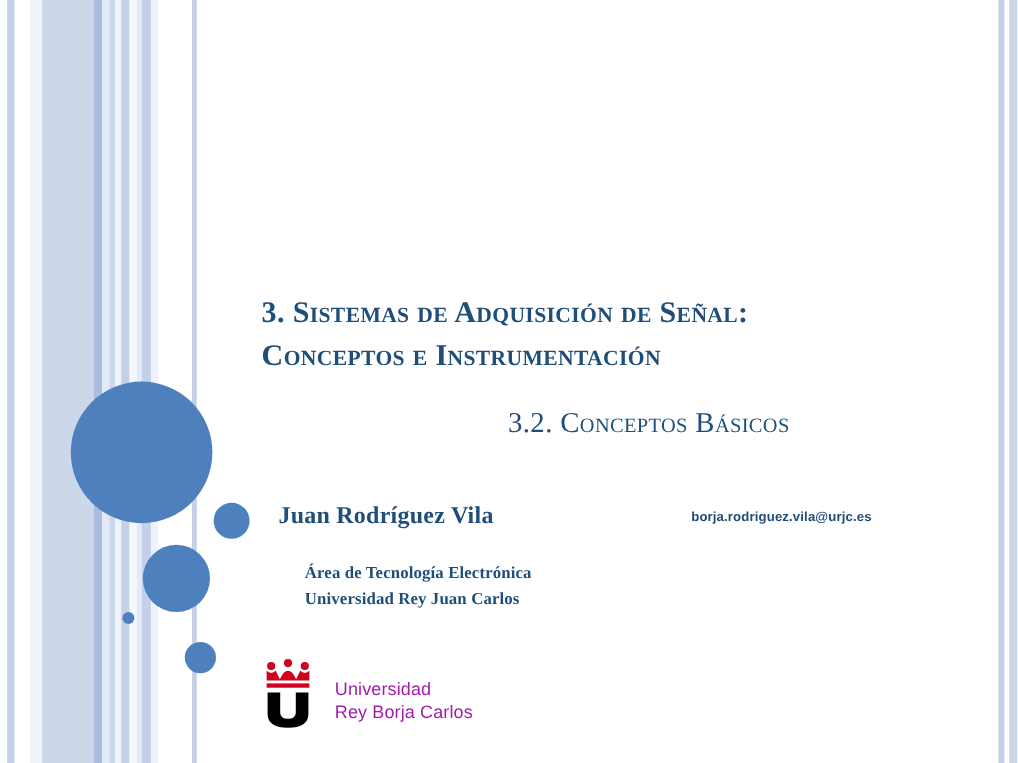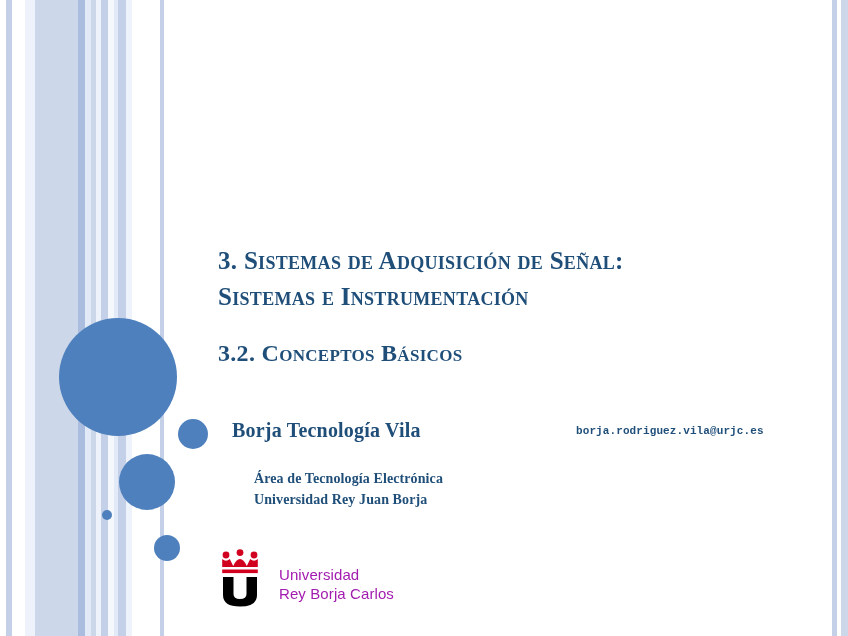--- a/index.html
+++ b/index.html
@@ -59,24 +59,24 @@
     line-height: 36px;
     font-variant: small-caps;
     letter-spacing: 0.3px;
   }
 
   .subtitle {
     position: absolute;
     left: 218px;
     top: 340px;
     width: 580px;
-    text-align: left;
-    color: #1f4e79;
-    font-family: "Liberation Serif", serif;
-    font-weight: bold;
+    text-align: right;
+    color: #1f4e79;
+    font-family: "Liberation Serif", serif;
+    font-weight: normal;
     font-size: 24px;
     font-variant: small-caps;
     letter-spacing: 0.3px;
     padding-right: 140px;
     box-sizing: border-box;
   }
 
   .author {
     position: absolute;
     left: 232px;
@@ -86,21 +86,21 @@
     font-weight: bold;
     font-size: 20px;
     letter-spacing: 0.2px;
   }
 
   .email {
     position: absolute;
     left: 576px;
     top: 425px;
     color: #1f4e79;
-    font-family: Liberation Mono, monospace;
+    font-family: Liberation Sans, sans-serif;
     font-weight: bold;
     font-size: 11px;
     letter-spacing: 0.1px;
     text-align: center;
   }
 
   .affiliation {
     position: absolute;
     left: 230px;
     top: 468px;
@@ -167,32 +167,32 @@
       <div class="deco-circle" style="left: 119px; top: 454px; width: 56px; height: 56px; background: rgb(78, 128, 189);"></div>
       <div class="deco-circle" style="left: 178px; top: 419px; width: 30px; height: 30px; background: rgb(78, 128, 189);"></div>
       <div class="deco-circle" style="left: 102px; top: 510px; width: 10px; height: 10px; background: rgb(78, 128, 189);"></div>
       <div class="deco-circle" style="left: 154px; top: 535px; width: 26px; height: 26px; background: rgb(78, 128, 189);"></div>
     </div>
 
   <div class="content">
 
     <div class="title">
       <span>3. Sistemas de Adquisición de Señal:</span><br>
-      <span>Sistemas e Instrumentación</span>
+      <span>Conceptos e Instrumentación</span>
     </div>
 
     <div class="subtitle">3.2. Conceptos Básicos</div>
 
-    <div class="author">Borja Tecnología Vila</div>
+    <div class="author">Juan Rodríguez Vila</div>
 
     <div class="email">borja.rodriguez.vila@urjc.es</div>
 
     <div class="affiliation">
       <span>Área de Tecnología Electrónica</span><br>
-      <span>Universidad Rey Juan Borja</span>
+      <span>Universidad Rey Juan Carlos</span>
     </div>
 
     <div class="logo">
       <svg class="logo-mark" viewBox="0 0 44 58">
 
         <circle cx="7" cy="6" r="3.4" fill="#d1001f"></circle>
         <circle cx="21" cy="3.6" r="3.4" fill="#d1001f"></circle>
         <circle cx="35" cy="6" r="3.4" fill="#d1001f"></circle>
 
         <path d="M3.2 18 L3.2 10 Q7 13.5 10.8 10 L14.2 17 Q17.4 10 21 10 Q24.6 10 27.8 17 L31.2 10 Q35 13.5 38.8 10 L38.8 18 Z" fill="#d1001f"></path>

